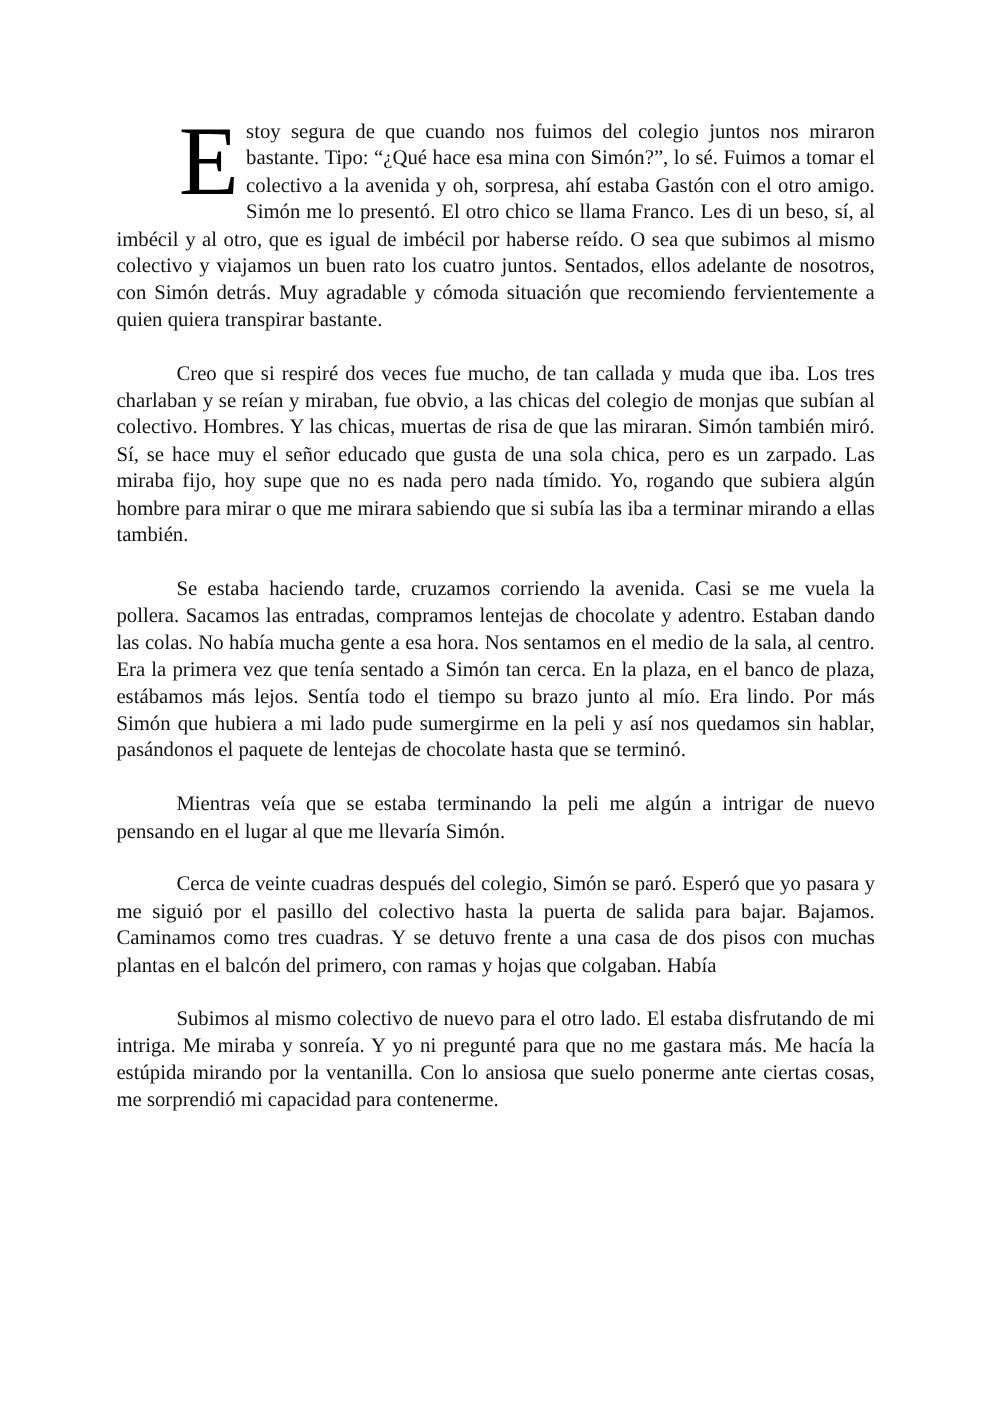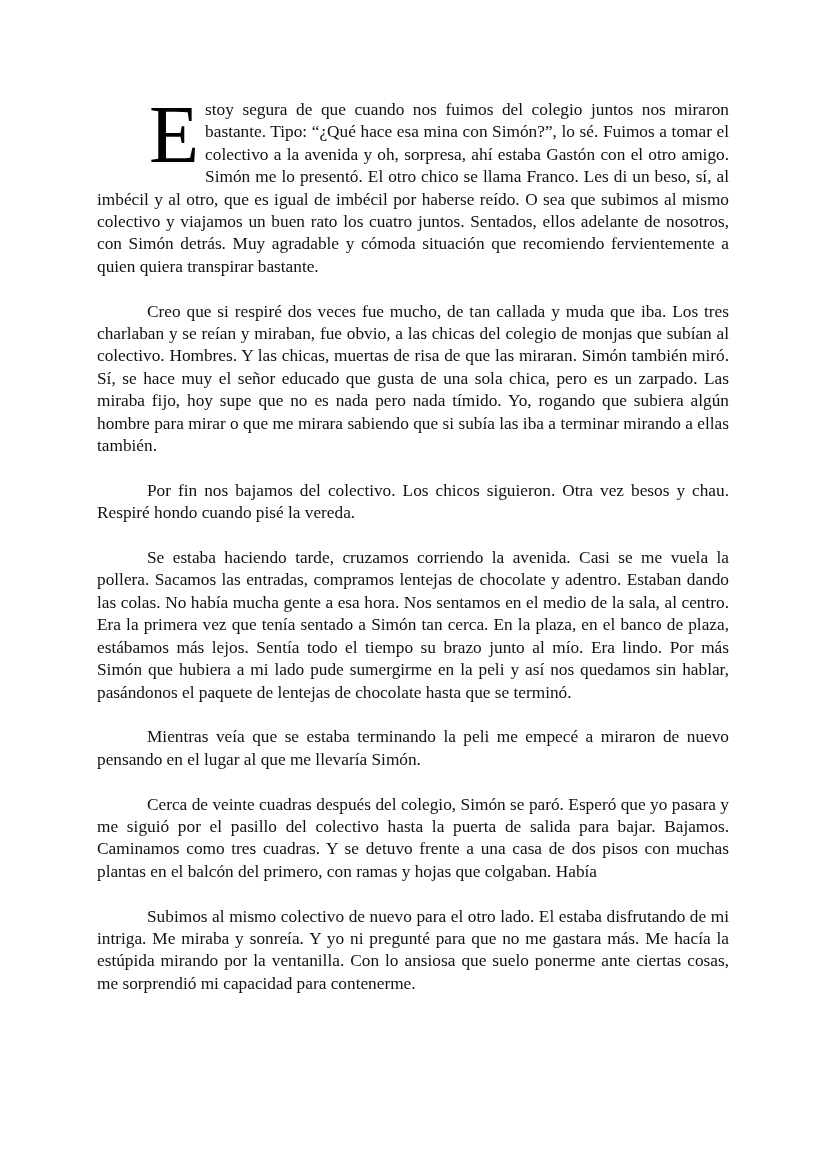--- a/index.html
+++ b/index.html
@@ -43,18 +43,17 @@
       padding: 0;
       color: #000000;
     }
   </style>
 </head>
 <body>
 
 <div class="page">
   <p class="para first"><span class="dropcap">E</span><span>stoy segura de que cuando nos fuimos del colegio juntos nos miraron bastante. Tipo: “¿Qué hace esa mina con Simón?”, lo sé. Fuimos a tomar el colectivo a la avenida y oh, sorpresa, ahí estaba Gastón con el otro amigo. Simón me lo presentó. El otro chico se llama Franco. Les di un beso, sí, al imbécil y al otro, que es igual de imbécil por haberse reído. O sea que subimos al mismo colectivo y viajamos un buen rato los cuatro juntos. Sentados, ellos adelante de nosotros, con Simón detrás. Muy agradable y cómoda situación que recomiendo fervientemente a quien quiera transpirar bastante.</span></p>
   <p class="para">Creo que si respiré dos veces fue mucho, de tan callada y muda que iba. Los tres charlaban y se reían y miraban, fue obvio, a las chicas del colegio de monjas que subían al colectivo. Hombres. Y las chicas, muertas de risa de que las miraran. Simón también miró. Sí, se hace muy el señor educado que gusta de una sola chica, pero es un zarpado. Las miraba fijo, hoy supe que no es nada pero nada tímido. Yo, rogando que subiera algún hombre para mirar o que me mirara sabiendo que si subía las iba a terminar mirando a ellas también.</p>
-  <p class="para">Por fin nos bajamos del colectivo. Los chicos siguieron. Otra vez besos y chau. Respiré hondo cuando pisé la vereda.</p>
   <p class="para">Se estaba haciendo tarde, cruzamos corriendo la avenida. Casi se me vuela la pollera. Sacamos las entradas, compramos lentejas de chocolate y adentro. Estaban dando las colas. No había mucha gente a esa hora. Nos sentamos en el medio de la sala, al centro. Era la primera vez que tenía sentado a Simón tan cerca. En la plaza, en el banco de plaza, estábamos más lejos. Sentía todo el tiempo su brazo junto al mío. Era lindo. Por más Simón que hubiera a mi lado pude sumergirme en la peli y así nos quedamos sin hablar, pasándonos el paquete de lentejas de chocolate hasta que se terminó.</p>
-  <p class="para">Mientras veía que se estaba terminando la peli me empecé a miraron de nuevo pensando en el lugar al que me llevaría Simón.</p>
+  <p class="para">Mientras veía que se estaba terminando la peli me algún a intrigar de nuevo pensando en el lugar al que me llevaría Simón.</p>
   <p class="para">Cerca de veinte cuadras después del colegio, Simón se paró. Esperó que yo pasara y me siguió por el pasillo del colectivo hasta la puerta de salida para bajar. Bajamos. Caminamos como tres cuadras. Y se detuvo frente a una casa de dos pisos con muchas plantas en el balcón del primero, con ramas y hojas que colgaban. Había</p>
   <p class="para">Subimos al mismo colectivo de nuevo para el otro lado. El estaba disfrutando de mi intriga. Me miraba y sonreía. Y yo ni pregunté para que no me gastara más. Me hacía la estúpida mirando por la ventanilla. Con lo ansiosa que suelo ponerme ante ciertas cosas, me sorprendió mi capacidad para contenerme.</p>
 </div>
 
 </body></html>

